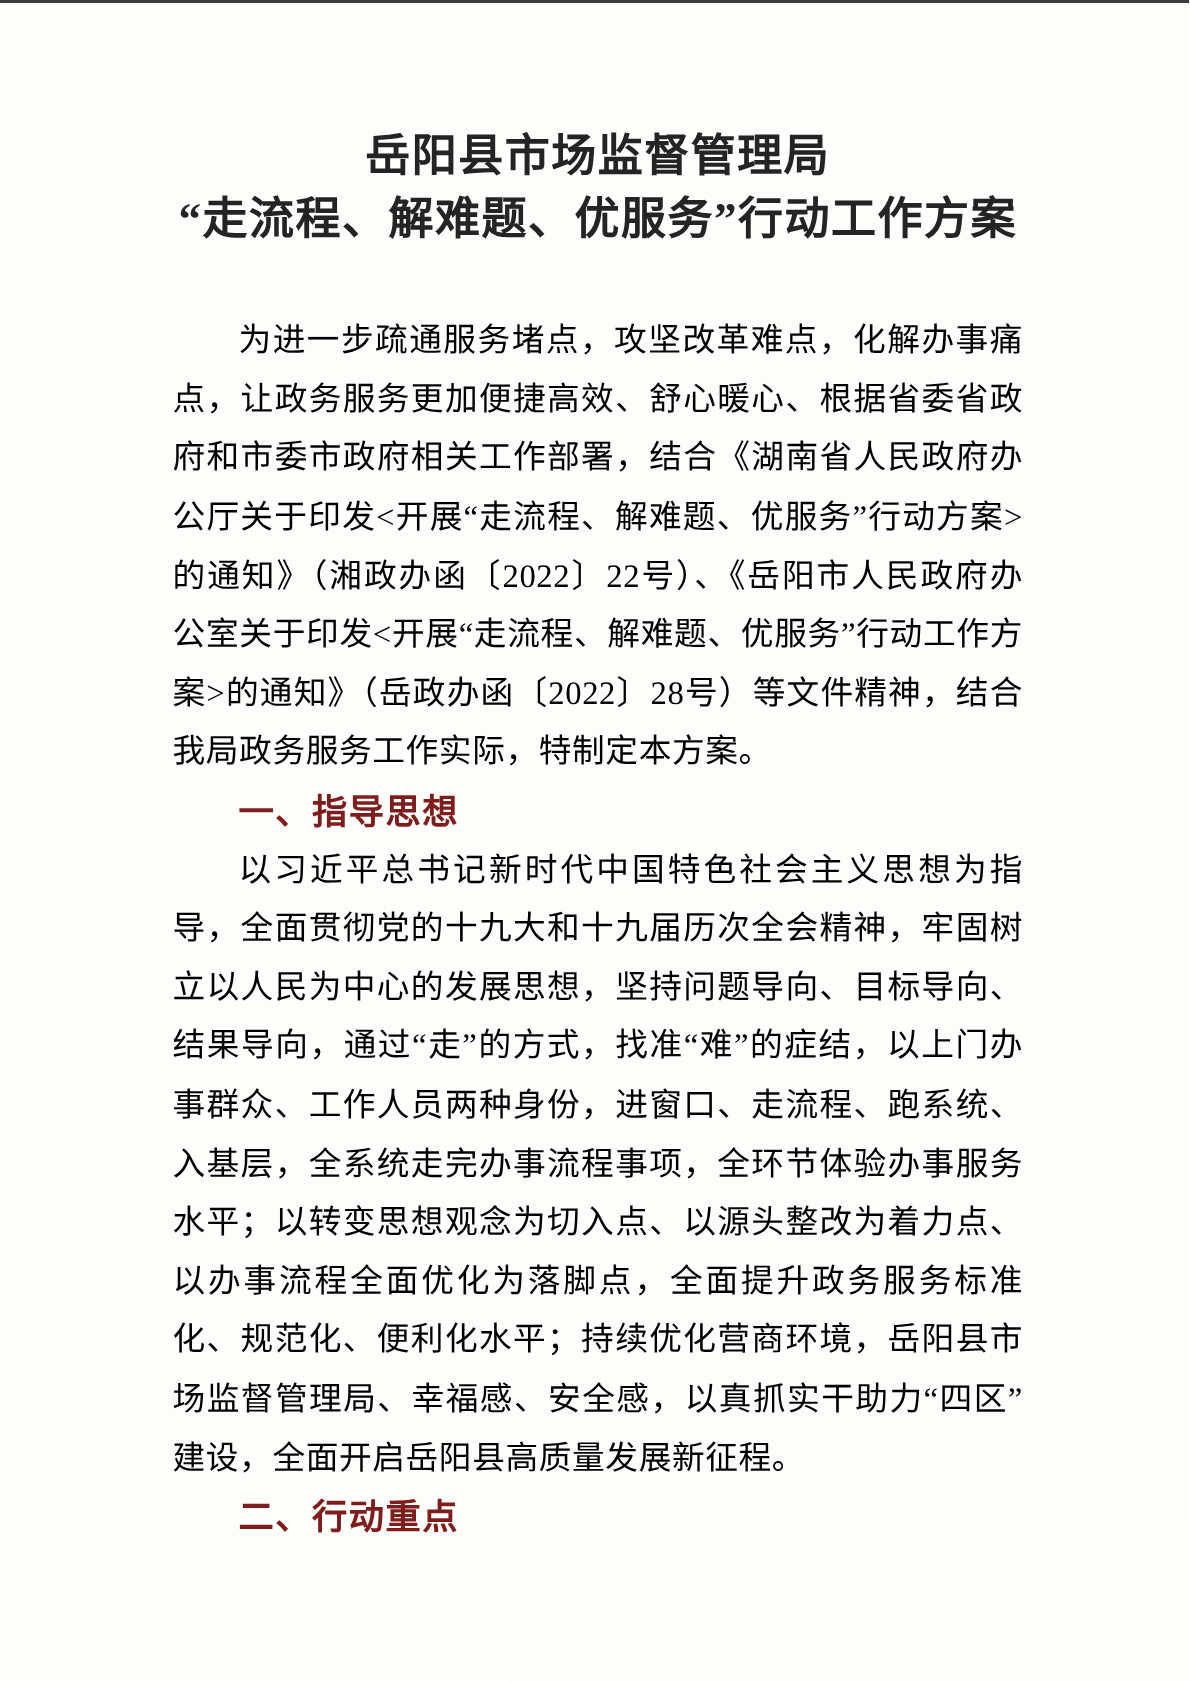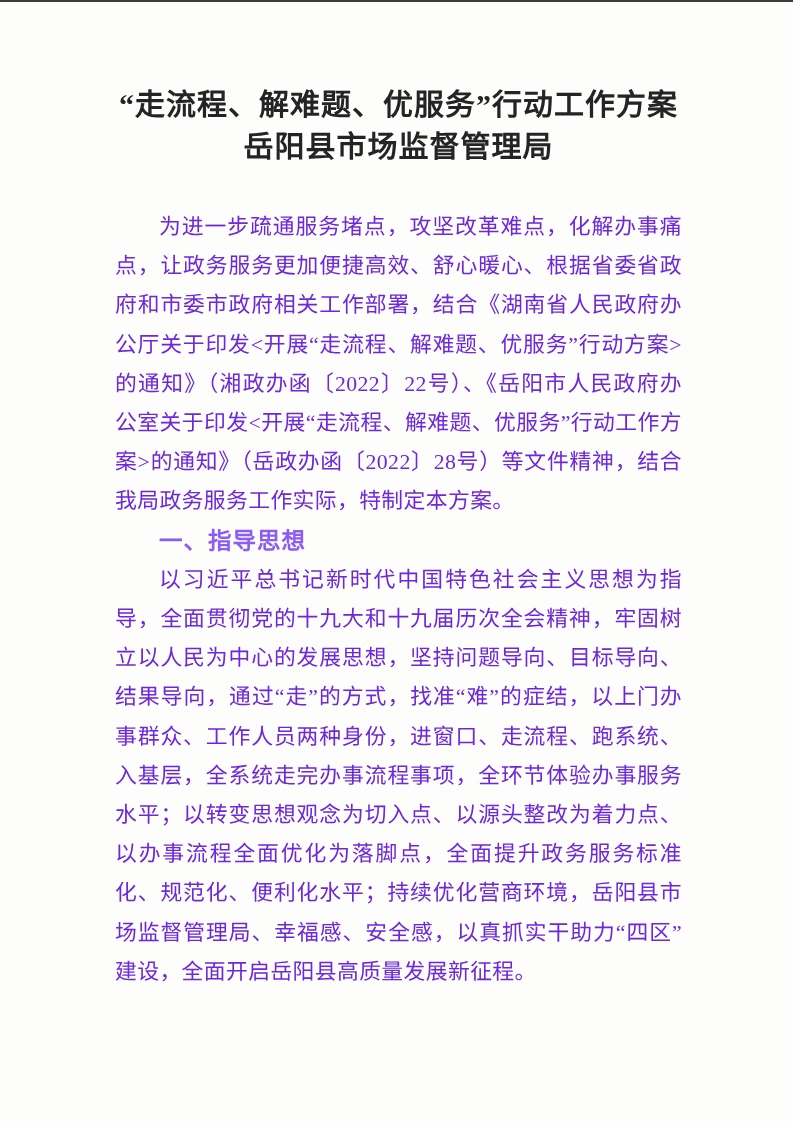--- a/index.html
+++ b/index.html
@@ -45,41 +45,42 @@
   }
   .doc-body {
     margin-top: 40px;
   }
   .doc-body p {
     margin: 0;
     font-size: 21.8px;
     line-height: 39.2px;
     text-align: justify;
     text-indent: 44px;
-    color: #6d28d9;
+    color: #000000;
     letter-spacing: 0.4px;
   }
   .doc-body p.heading {
     font-family: "Liberation Sans", sans-serif;
     font-weight: bold;
     font-size: 23.5px;
-    color: #8b5cf6;
+    color: #7f1d1d;
     letter-spacing: 1px;
     text-align: left;
   }
 </style>
 </head>
 <body>
 
 <div class="page">
   <div class="scan-artifact-top"></div>
 
   <div class="content">
+    <div class="title-line">岳阳县市场监督管理局</div>
     <div class="title-line">“走流程、解难题、优服务”行动工作方案</div>
-    <div class="title-line">岳阳县市场监督管理局</div>
 
     <div class="doc-body">
       <p class="body-para">为进一步疏通服务堵点，攻坚改革难点，化解办事痛点，让政务服务更加便捷高效、舒心暖心、根据省委省政府和市委市政府相关工作部署，结合《湖南省人民政府办公厅关于印发&lt;开展“走流程、解难题、优服务”行动方案&gt;的通知》（湘政办函〔2022〕22号）、《岳阳市人民政府办公室关于印发&lt;开展“走流程、解难题、优服务”行动工作方案&gt;的通知》（岳政办函〔2022〕28号）等文件精神，结合我局政务服务工作实际，特制定本方案。</p>
       <p class="heading">一、指导思想</p>
       <p class="body-para">以习近平总书记新时代中国特色社会主义思想为指导，全面贯彻党的十九大和十九届历次全会精神，牢固树立以人民为中心的发展思想，坚持问题导向、目标导向、结果导向，通过“走”的方式，找准“难”的症结，以上门办事群众、工作人员两种身份，进窗口、走流程、跑系统、入基层，全系统走完办事流程事项，全环节体验办事服务水平；以转变思想观念为切入点、以源头整改为着力点、以办事流程全面优化为落脚点，全面提升政务服务标准化、规范化、便利化水平；持续优化营商环境，岳阳县市场监督管理局、幸福感、安全感，以真抓实干助力“四区”建设，全面开启岳阳县高质量发展新征程。</p>
+      <p class="heading">二、行动重点</p>
     </div>
   </div>
 </div>
 
 </body></html>

